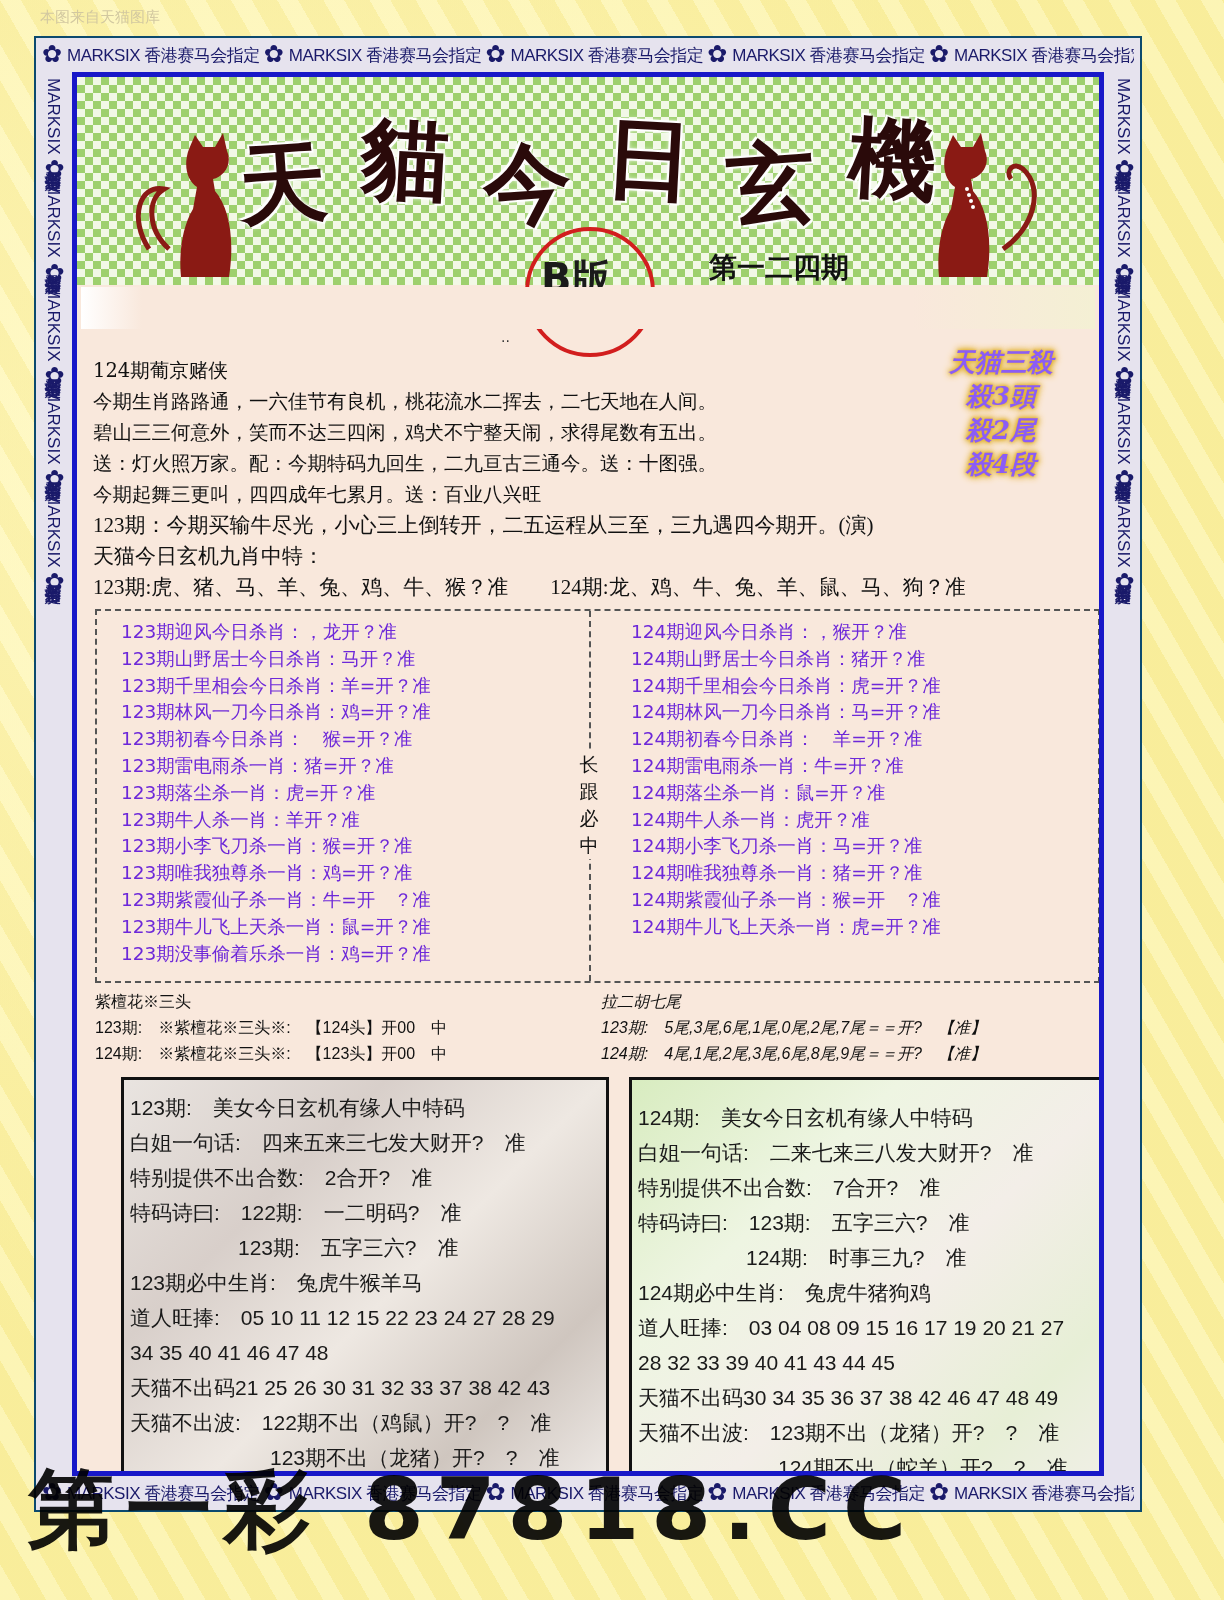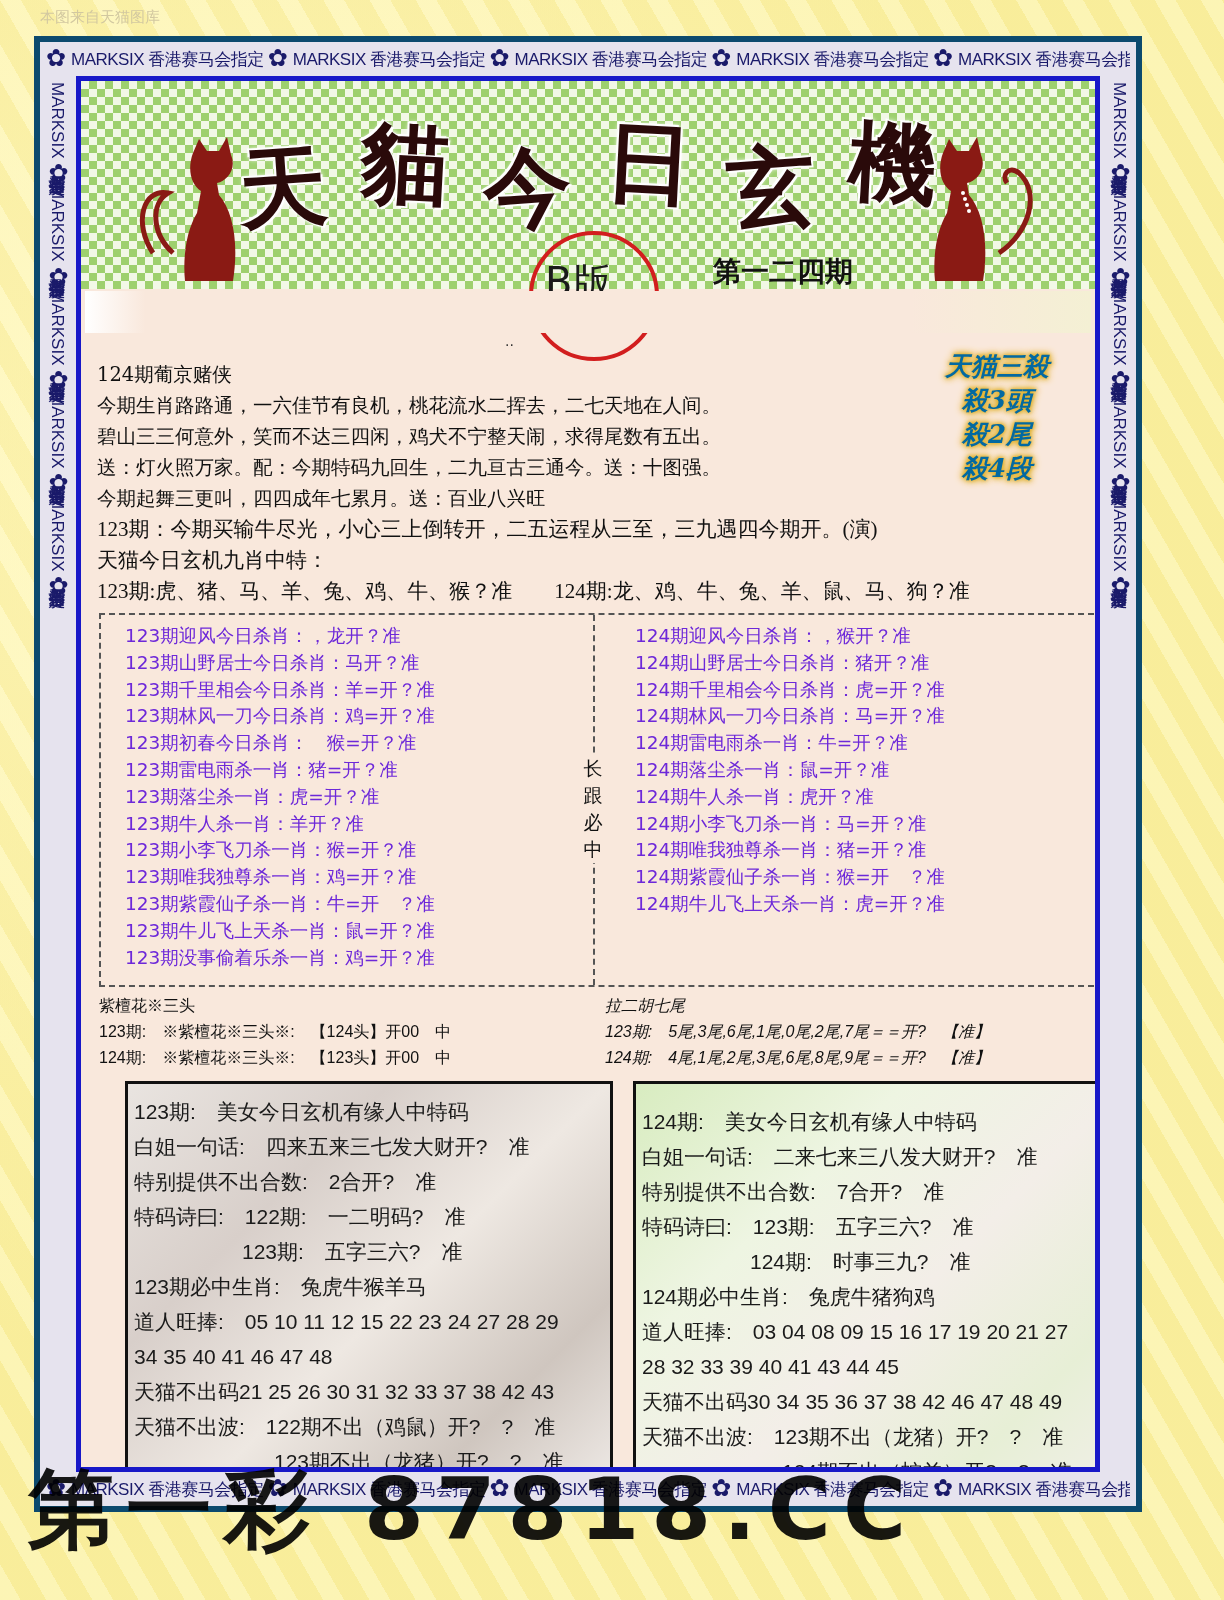--- a/index.html
+++ b/index.html
@@ -3,21 +3,21 @@
 <meta charset="utf-8">
 <style>
   html,body{margin:0;padding:0;}
   body{width:1224px;height:1600px;position:relative;overflow:hidden;
     background:#fbf3b4;
     background-image:
       repeating-linear-gradient(60deg, rgba(255,250,200,.55) 0 18px, rgba(248,236,150,.45) 18px 40px),
       radial-gradient(circle at 20% 30%, #fff8c8 0, #f9ee9e 60%);
     font-family:"DejaVu Sans", sans-serif;}
   .watermark-top{position:absolute;left:40px;top:8px;font-family:"DejaVu Serif",serif;font-size:15px;color:#d2c8a0;}
-  .frame{position:absolute;left:34px;top:36px;width:1108px;height:1476px;border:6px solid #0c4a6e;background:#e6e3ee;box-sizing:border-box;}
+  .frame{position:absolute;left:34px;top:36px;width:1108px;height:1476px;border:2px solid #0c4a6e;background:#e6e3ee;box-sizing:border-box;}
   .ribbon-h{position:absolute;left:6px;right:6px;height:30px;display:flex;align-items:center;overflow:hidden;white-space:nowrap;font-family:"Liberation Sans",sans-serif;font-size:17px;color:#1a1a6a;letter-spacing:-0.5px;}
   .ribbon-h.top{top:2px;}
   .ribbon-h.bottom{bottom:2px;}
   .ribbon-unit{display:inline-flex;align-items:center;margin-right:4px;}
   .flower{display:inline-block;width:22px;height:22px;position:relative;margin-right:3px;}
   .flower::before{content:"✿";position:absolute;left:0;top:-4px;font-size:24px;color:#1a1a6a;}
   .ribbon-v{position:absolute;top:40px;bottom:40px;width:30px;overflow:hidden;writing-mode:vertical-rl;font-family:"Liberation Sans",sans-serif;font-size:17px;color:#1a1a6a;white-space:nowrap;display:flex;align-items:center;}
   .ribbon-v.left{left:2px;}
   .ribbon-v.right{right:2px;}
   .inner{position:absolute;left:36px;top:34px;right:36px;bottom:34px;border:5px solid #1818c8;background:#f9e8dc;box-sizing:border-box;overflow:hidden;}
@@ -29,30 +29,30 @@
     background-size:16px 16px;background-position:0 0,8px 8px;}
   .title{position:absolute;top:30px;left:0;right:0;display:flex;justify-content:center;gap:34px;}
   .title span{font-family:"DejaVu Serif",serif;font-weight:bold;font-size:88px;color:#2a0a0a;
     text-shadow:0 0 4px #fff,0 0 6px #fff,2px 2px 0 #fff,-2px -2px 0 #fff;}
   .title span:nth-child(odd){transform:translateY(18px) rotate(-4deg);}
   .title span:nth-child(even){transform:translateY(-6px) rotate(3deg);}
   .cat{position:absolute;top:52px;width:110px;height:150px;}
   .cat.left{left:52px;}
   .cat.right{right:56px;}
   .stamp{position:absolute;left:448px;top:150px;width:130px;height:130px;border-radius:50%;border:4px solid #d21e1e;box-sizing:border-box;}
-  .stamp-label{position:absolute;left:12px;top:20px;font-family:"DejaVu Sans",sans-serif;font-weight:normal;font-size:40px;color:#1a1a1a;}
+  .stamp-label{position:absolute;left:12px;top:20px;font-family:"DejaVu Sans",sans-serif;font-weight:bold;font-size:40px;color:#1a1a1a;}
   .stamp-star{position:absolute;left:40px;top:48px;font-size:42px;color:#e10a0a;}
   .issue{position:absolute;left:632px;top:172px;font-family:"DejaVu Sans",sans-serif;font-weight:bold;font-size:28px;color:#111;}
   .fade-bar{position:absolute;left:4px;right:4px;top:210px;height:42px;background:linear-gradient(90deg,#fff 0,#f9e8dc 6%,#f9e8dc 82%,#f4f0d4 100%);}
   .dots{position:absolute;left:424px;top:252px;font-size:14px;color:#333;}
   .prophecy{position:absolute;left:12px;top:276px;font-family:"DejaVu Serif",serif;font-size:19.5px;line-height:27px;color:#111;}
   .prophecy p{margin:4px;white-space:nowrap;}
   .prophecy .cond{font-family:"Liberation Serif",serif;font-size:21px;}
   .sansha{position:absolute;right:46px;top:268px;text-align:center;}
-  .sansha div{font-family:"DejaVu Serif",serif;font-style:italic;font-weight:bold;font-size:26px;color:#0369a1;line-height:34px;
+  .sansha div{font-family:"DejaVu Serif",serif;font-style:italic;font-weight:bold;font-size:26px;color:#8b5cf6;line-height:34px;
     text-shadow:0 0 3px #e2b22e,0 0 5px #e2b22e,0 0 7px #e2b22e,0 0 9px #e2b22e;}
   .kill-box{position:absolute;left:18px;top:532px;width:1005px;height:374px;border:2px dashed #555;box-sizing:border-box;}
   .kill-divider{position:absolute;left:492px;top:0;bottom:0;border-left:2px dashed #555;}
   .kill-col{position:absolute;top:8px;font-family:"DejaVu Sans",sans-serif;font-size:18.5px;line-height:26.8px;color:#6d28d9;}
   .kill-col.left{left:24px;}
   .kill-col.right{left:534px;}
   .kill-col div{white-space:nowrap;}
   .kill-middle{position:absolute;left:478px;top:140px;background:#f9e8dc;font-family:"DejaVu Sans",sans-serif;font-size:19px;line-height:27px;width:28px;text-align:center;color:#111;}
   .sec-block{position:absolute;font-family:"Liberation Sans",sans-serif;font-size:16px;line-height:26px;color:#111;white-space:nowrap;}
   .sec-block.left{left:18px;top:912px;}
@@ -211,20 +211,21 @@
         <div>长</div>
         <div>跟</div>
         <div>必</div>
         <div>中</div>
       </div>
       <div class="kill-col right">
         <div>124期迎风今日杀肖：，猴开？准</div>
         <div>124期山野居士今日杀肖：猪开？准</div>
         <div>124期千里相会今日杀肖：虎=开？准</div>
         <div>124期林风一刀今日杀肖：马=开？准</div>
+        <div>124期初春今日杀肖：　羊=开？准</div>
         <div>124期雷电雨杀一肖：牛=开？准</div>
         <div>124期落尘杀一肖：鼠=开？准</div>
         <div>124期牛人杀一肖：虎开？准</div>
         <div>124期小李飞刀杀一肖：马=开？准</div>
         <div>124期唯我独尊杀一肖：猪=开？准</div>
         <div>124期紫霞仙子杀一肖：猴=开　？准</div>
         <div>124期牛儿飞上天杀一肖：虎=开？准</div>
       </div>
     </div>
 

